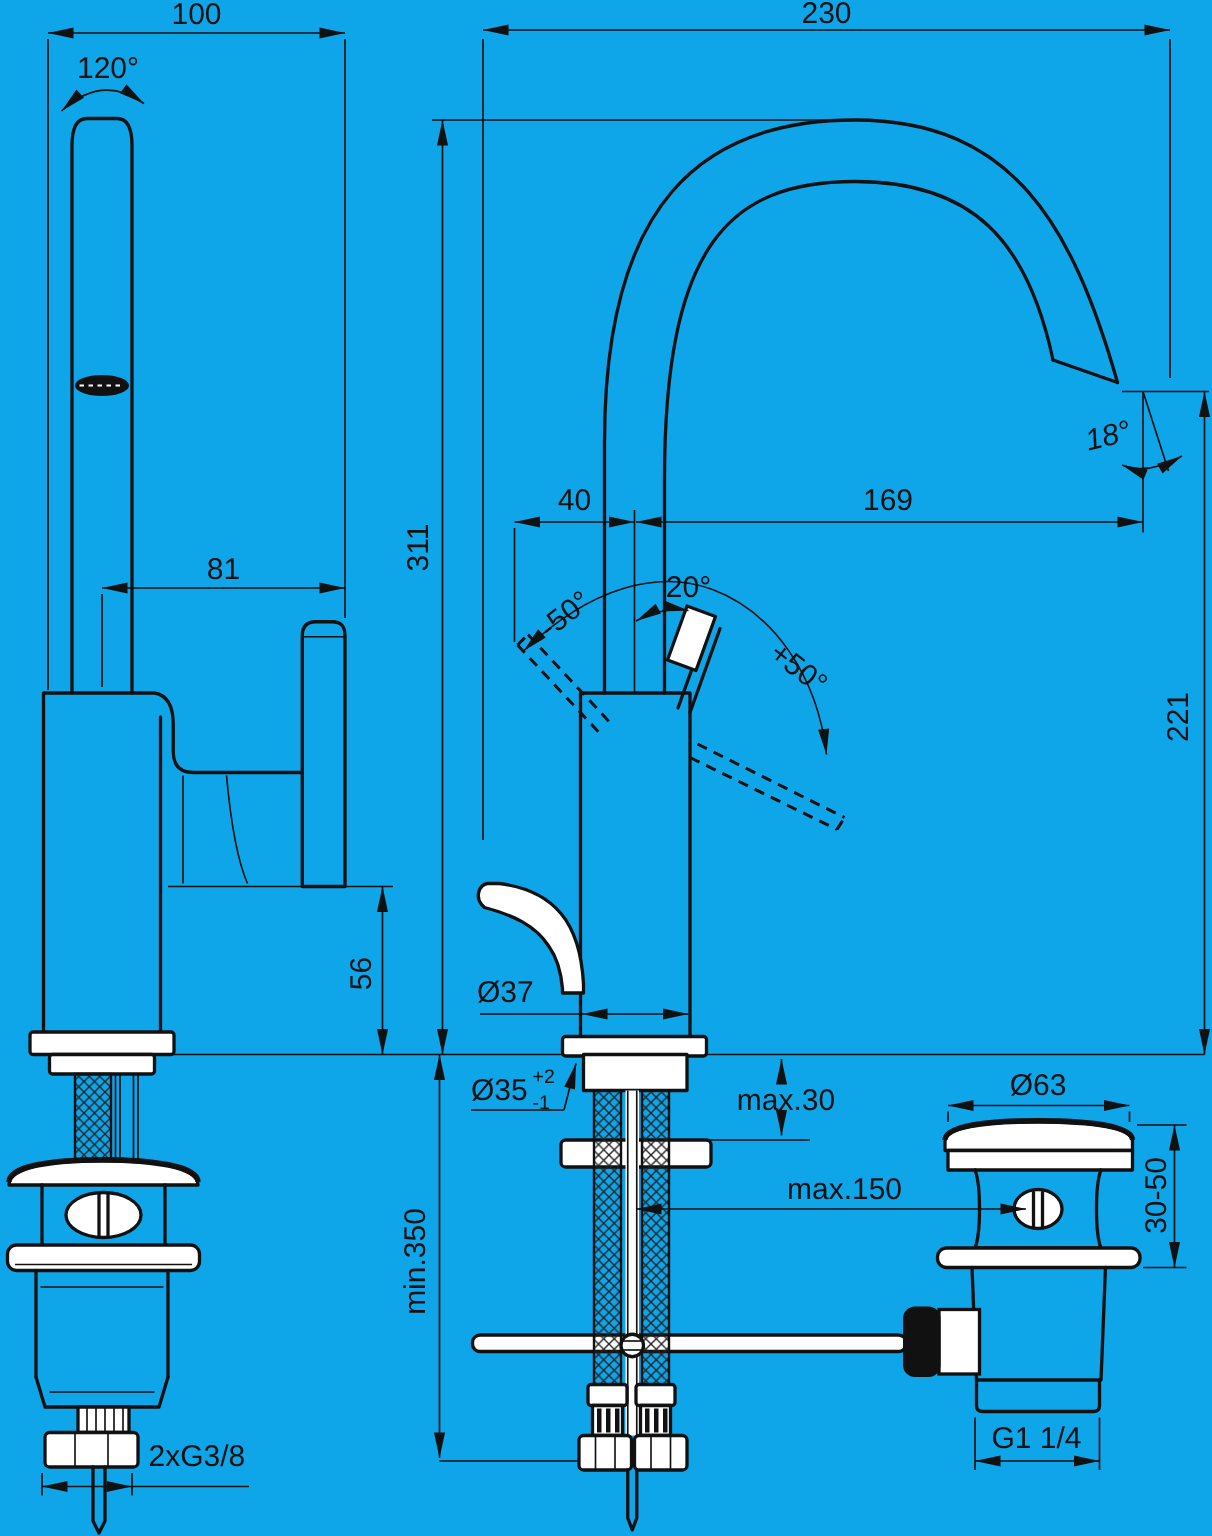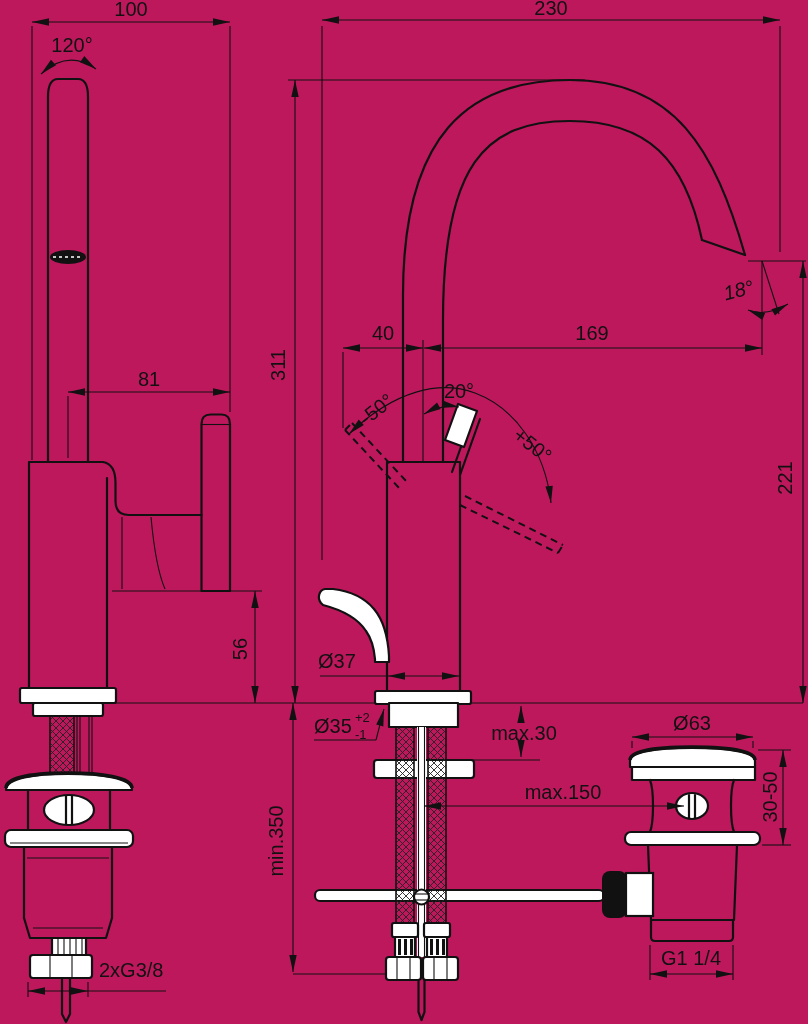--- a/index.html
+++ b/index.html
@@ -1,16 +1,16 @@
 <!DOCTYPE html>
 <html><head>
 <meta charset="utf-8">
 <style>
   html,body{margin:0;padding:0;background:#fff;}
-  .page{width:808px;height:1024px;background:#be185d;position:relative;overflow:hidden;}
+  .page{width:808px;height:1024px;background:#0ea5e9;position:relative;overflow:hidden;}
   svg{display:block;}
   svg text{font-family:"Liberation Sans","DejaVu Sans",sans-serif;font-size:20px;fill:#111;}
   svg text.small{font-size:13px;}
   svg text.it{font-style:italic;}
   .ln{stroke:#111;stroke-width:2.2;fill:none;stroke-linejoin:round;stroke-linecap:round;}
   .lnf{stroke:#111;stroke-width:2.2;fill:#fff;stroke-linejoin:round;}
   .thin{stroke:#111;stroke-width:1.1;fill:none;}
   .dash{stroke:#111;stroke-width:2;fill:none;stroke-dasharray:7 5;}
   .blk{fill:#111;stroke:none;}
 </style>

